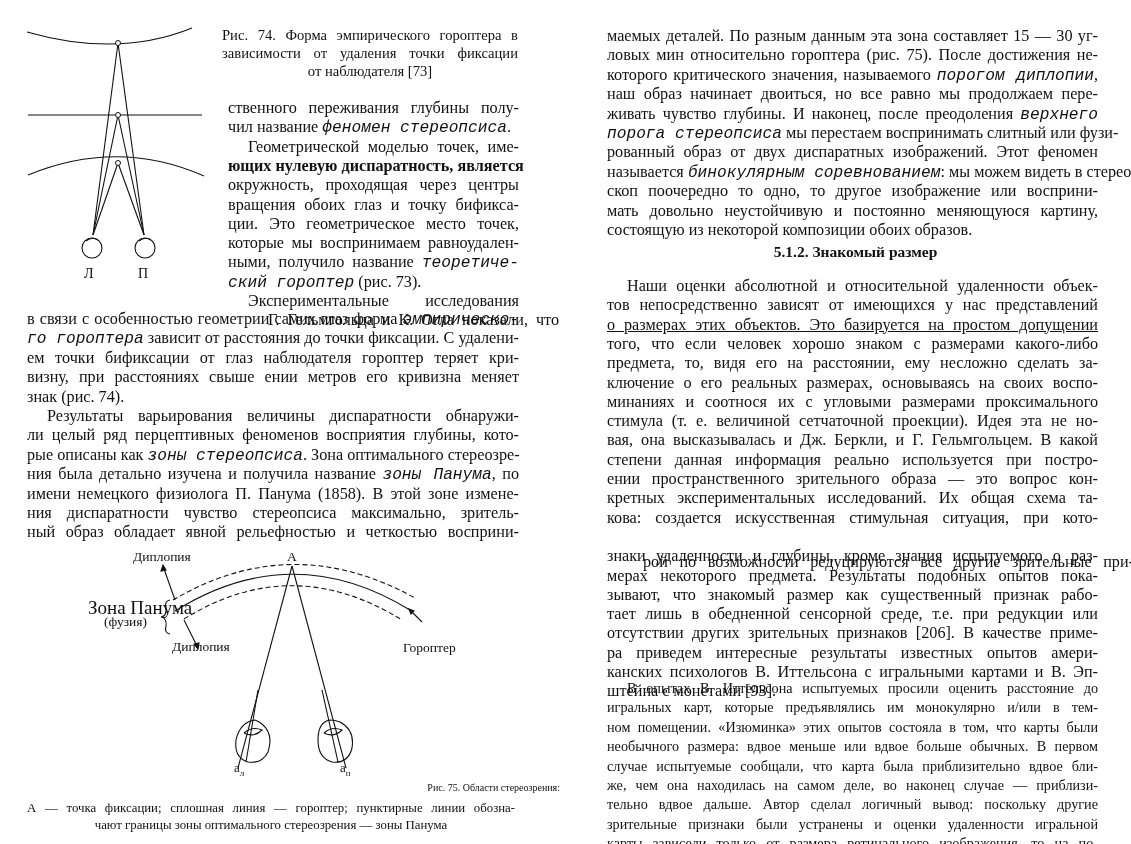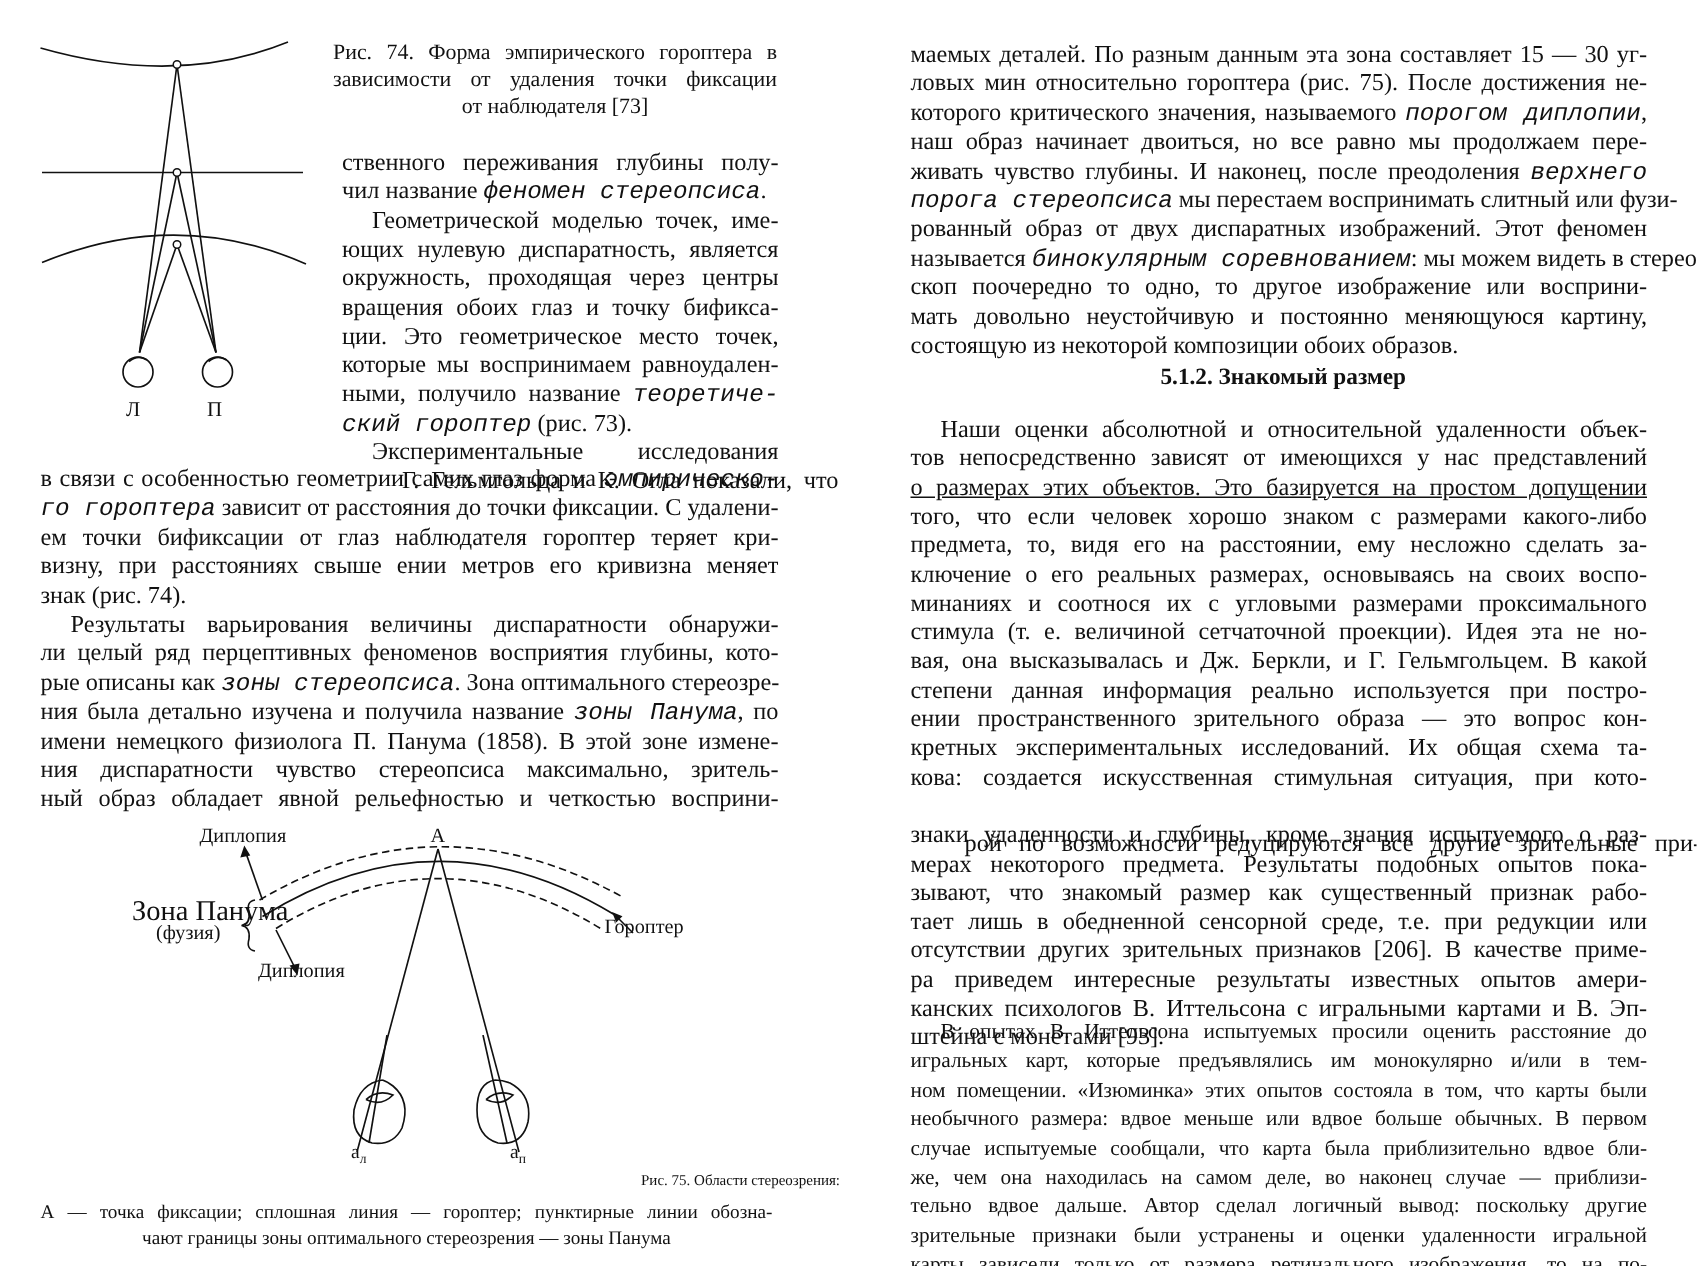--- a/index.html
+++ b/index.html
@@ -44,21 +44,21 @@
   <div class="abs cap" style="left:138px;top:264px;font-size:14px">П</div>
 
   <div class="abs cap" style="left:222px;top:26px;width:296px;text-align:justify;text-align-last:justify">Рис. 74. Форма эмпирического гороптера в</div>
   <div class="abs cap" style="left:222px;top:44px;width:296px;text-align:justify;text-align-last:justify">зависимости от удаления точки фиксации</div>
   <div class="abs cap" style="left:222px;top:62px;width:296px;text-align:center">от наблюдателя [73]</div>
 
   <div id="wrap-lines">
       <div class="line j" style="left: 228px; width: 291px; top: 98px;"><span>ственного переживания глубины полу-</span></div>
       <div class="line" style="left: 228px; width: 291px; top: 117.3px;"><span>чил название </span><i>феномен стереопсиса</i><span>.</span></div>
       <div class="line j" style="left: 248px; width: 271px; top: 136.6px;"><span>Геометрической моделью точек, име-</span></div>
-      <div class="line j" style="left: 228px; width: 291px; top: 155.9px;"><span>ющих нулевую диспаратность, является</span></div>
+      <div class="line j" style="left: 228px; width: 291px; top: 155.9px; font-weight: bold;"><span>ющих нулевую диспаратность, является</span></div>
       <div class="line j" style="left: 228px; width: 291px; top: 175.2px;"><span>окружность, проходящая через центры</span></div>
       <div class="line j" style="left: 228px; width: 291px; top: 194.5px;"><span>вращения обоих глаз и точку бификса-</span></div>
       <div class="line j" style="left: 228px; width: 291px; top: 213.8px;"><span>ции. Это геометрическое место точек,</span></div>
       <div class="line j" style="left: 228px; width: 291px; top: 233.1px;"><span>которые мы воспринимаем равноудален-</span></div>
       <div class="line j" style="left: 228px; width: 291px; top: 252.4px;"><span>ными, получило название </span><i>теоретиче-</i></div>
       <div class="line" style="left: 228px; width: 291px; top: 271.7px;"><i>ский гороптер</i><span> (рис. 73).</span></div>
       <div class="line j" style="left: 248px; width: 271px; top: 291px;"><span>Экспериментальные исследования</span></div>
       <div class="line j" style="left: 228px; width: 291px; top: 310.3px; padding-left: 40px;"><span>Г. Гельмгольца и К. Огла показали, что</span></div>
     </div>
 
@@ -105,21 +105,21 @@
       <path d="M124,43 Q132,36 142,40 Q134,48 124,43"></path>
       <line x1="122" y1="0" x2="138" y2="72"></line>
     </g>
   </svg>
 
   <div class="abs cap" style="left:133px;top:547px;font-size:13.5px">Диплопия</div>
   <div class="abs cap" style="left:287px;top:547px;font-size:13.5px">А</div>
   <div class="abs cap" style="left:88px;top:598px;font-size:19px">Зона Панума</div>
   <div class="abs cap" style="left:104px;top:612px;font-size:13.5px">(фузия)</div>
   <div class="abs cap" style="left:172px;top:637px;font-size:13.5px">Диплопия</div>
-  <div class="abs cap" style="left:403px;top:608px;font-size:13.5px">Гороптер</div>
+  <div class="abs cap" style="left:403px;top:638px;font-size:13.5px">Гороптер</div>
   <div class="abs cap" style="left:234px;top:758px;font-size:13px"><span>а</span><sub style="font-size:9px">л</sub></div>
   <div class="abs cap" style="left:340px;top:758px;font-size:13px"><span>а</span><sub style="font-size:9px">п</sub></div>
 
   <div class="abs" style="left:0;top:778px;width:560px;text-align:right;font-size:10px;line-height:19px">Рис. 75. Области стереозрения:</div>
   <div class="abs" style="left:27px;top:800px;width:488px;text-align:justify;text-align-last:justify;font-size:12.8px;line-height:17px">А — точка фиксации; сплошная линия — гороптер; пунктирные линии обозна-</div>
   <div class="abs" style="left:0;top:817px;width:542px;text-align:center;font-size:12.8px;line-height:17px">чают границы зоны оптимального стереозрения — зоны Панума</div>
 </div>
 
 <div>
   <div id="top-lines">

